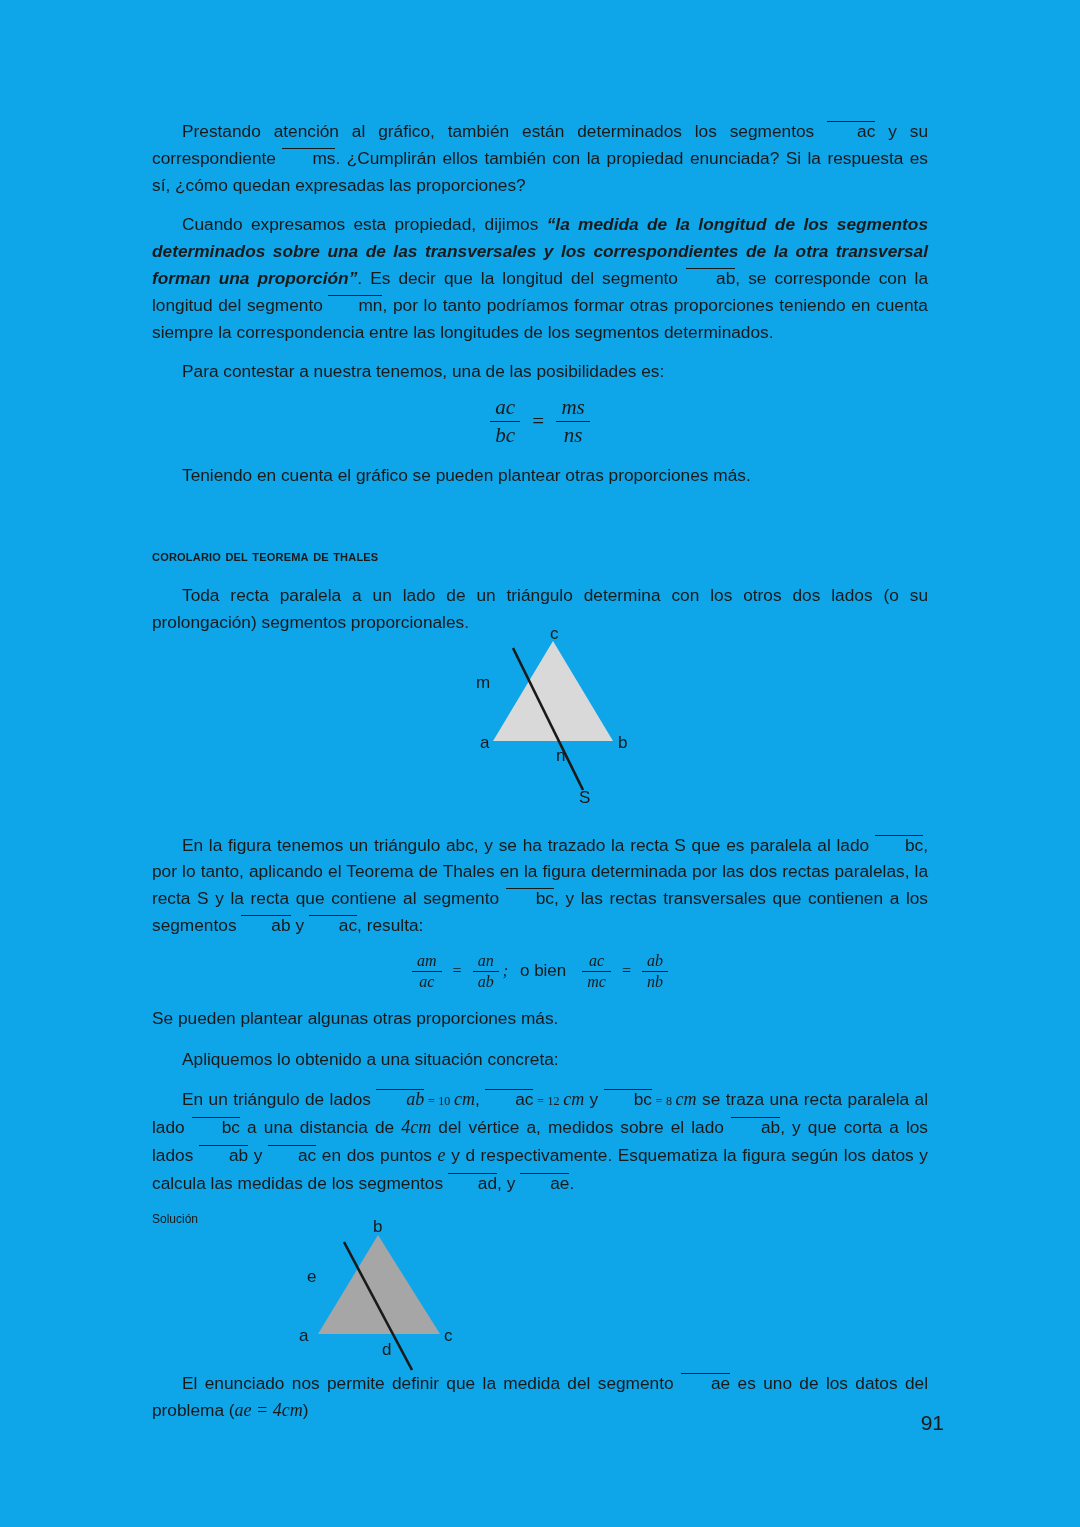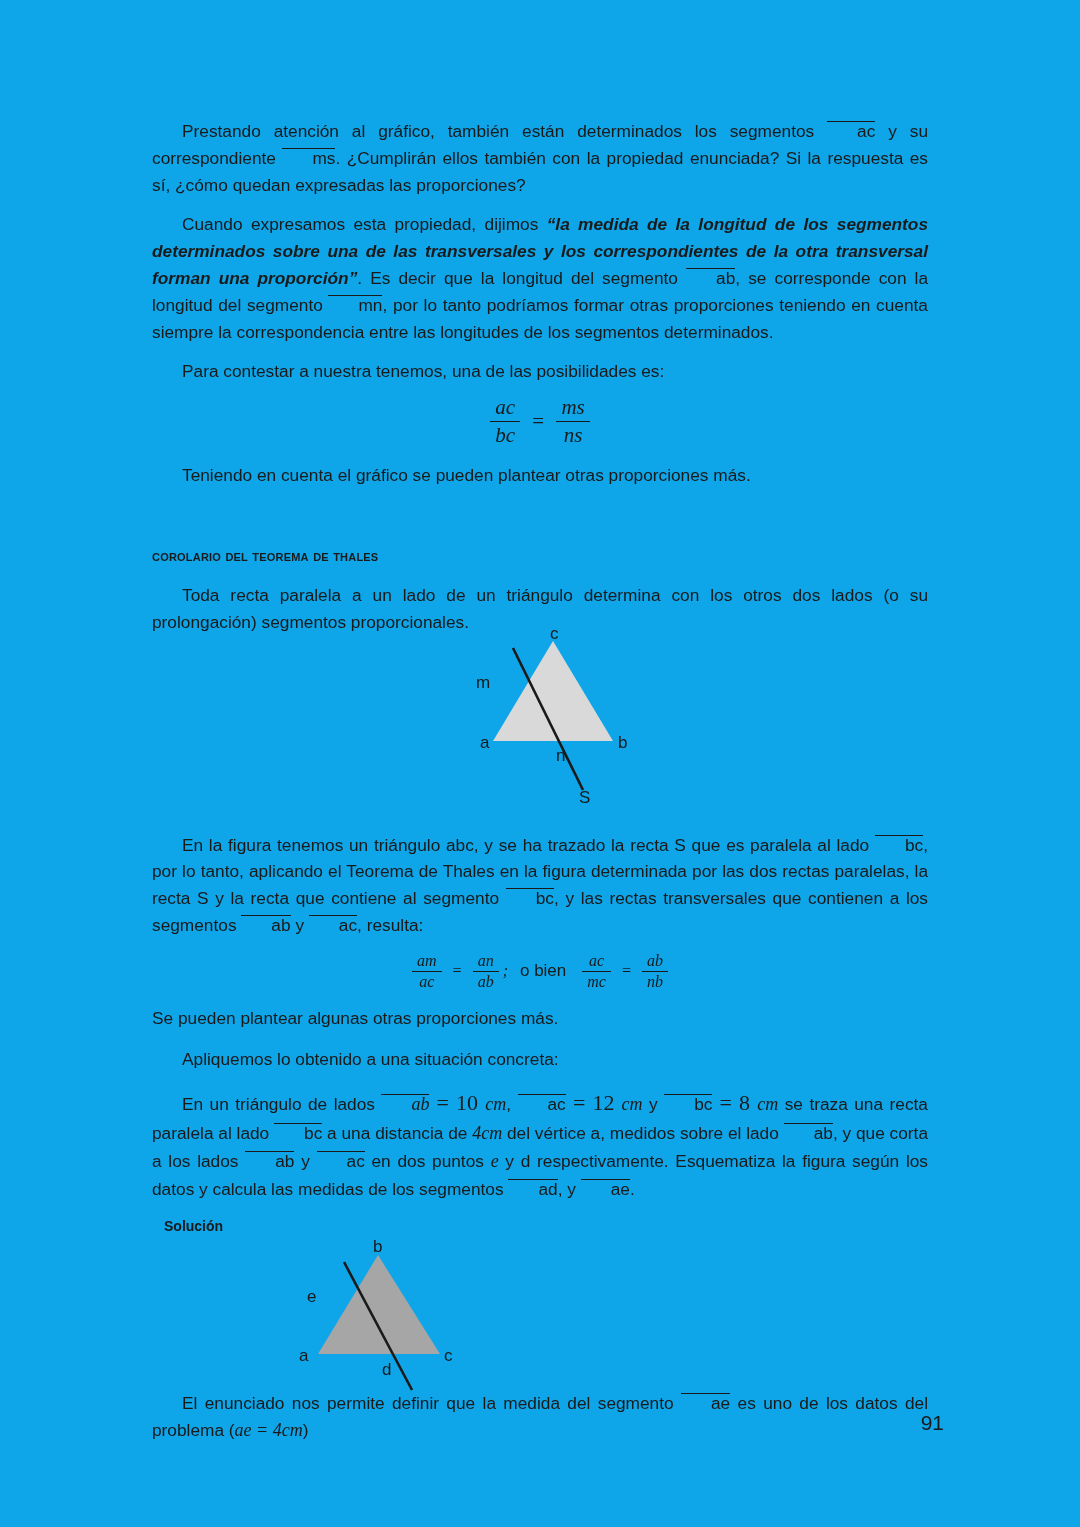--- a/index.html
+++ b/index.html
@@ -54,38 +54,38 @@
   .mathit-ovl {
     display: inline-block;
     border-top: 1.4px solid #1a1a1a;
     font-family: "Liberation Serif", serif;
     font-style: italic;
     font-size: 18px;
     line-height: 1.08;
   }
   .mathrm {
     font-family: "Liberation Serif", serif;
-    font-size: 22px;
+    font-size: 12px;
   }
 
   
   h2.sec-head {
     margin: 0;
     font-size: 15px;
     font-weight: bold;
     letter-spacing: 0.2px;
     font-variant: small-caps;
     text-transform: lowercase;
   }
   h2.sec-head::first-letter { font-size: 15px; }
 
   .solucion {
-    font-size: 14px;
-    font-weight: bold;
-    margin: 12px;
+    font-size: 12px;
+    font-weight: normal;
+    margin: 0;
   }
 
   
   .eq-block {
     text-align: center;
     font-family: "Liberation Serif", serif;
   }
   .frac {
     display: inline-block;
     vertical-align: middle;

